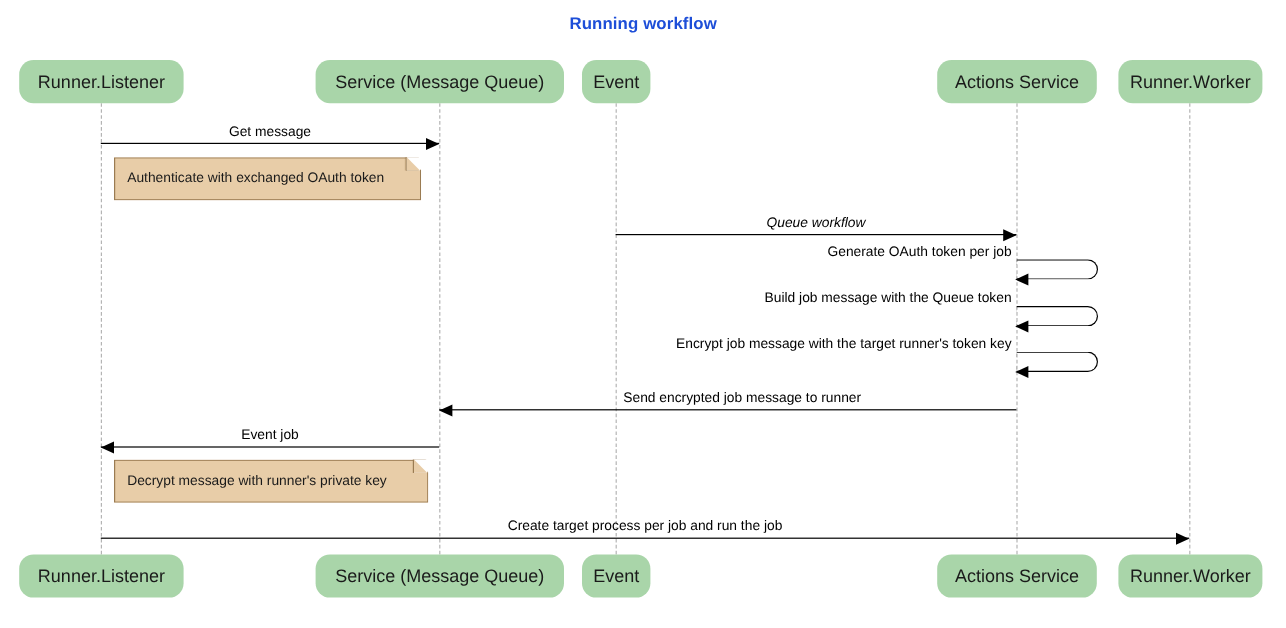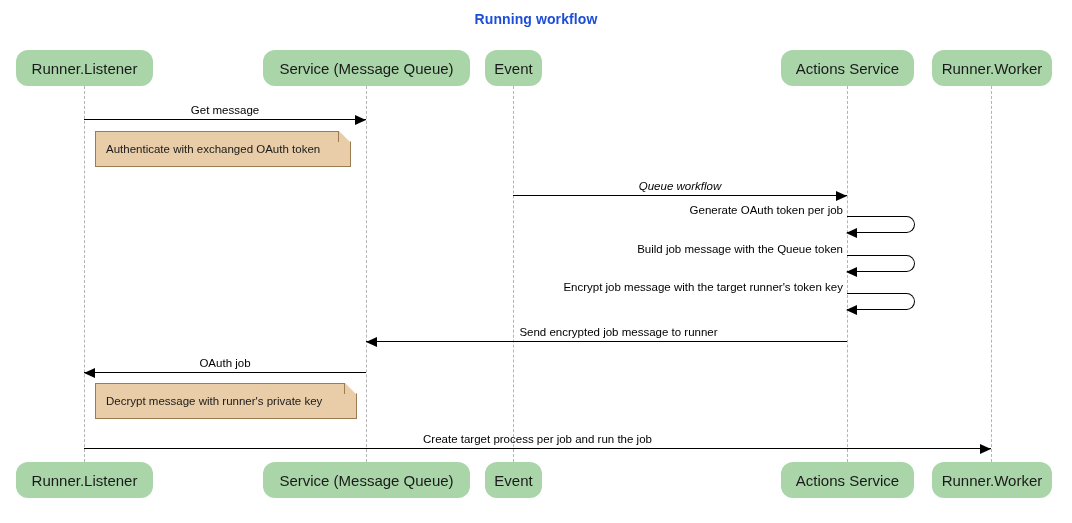--- a/index.html
+++ b/index.html
@@ -158,21 +158,21 @@
       <div class="arrowhead left" style="left: 846px; top: 267px;"></div>
       <div class="msg-label right" style="left: 0px; width: 843px; top: 243px;">Build job message with the Queue token</div>
       <div class="self-loop" style="left: 847px; top: 293px; width: 68px; height: 17px;"></div>
       <div class="arrowhead left" style="left: 846px; top: 305px;"></div>
       <div class="msg-label right" style="left: 0px; width: 843px; top: 281px;">Encrypt job message with the target runner's token key</div>
       <div class="msg-line" style="left: 366px; top: 341px; width: 481px;"></div>
       <div class="arrowhead left" style="top: 337px; left: 366px;"></div>
       <div class="msg-label center" style="left: 378px; width: 481px; top: 326px;">Send encrypted job message to runner</div>
       <div class="msg-line" style="left: 84px; top: 372px; width: 282px;"></div>
       <div class="arrowhead left" style="top: 368px; left: 84px;"></div>
-      <div class="msg-label center" style="left: 84px; width: 282px; top: 357px;">OAuth job</div>
+      <div class="msg-label center" style="left: 84px; width: 282px; top: 357px;">Event job</div>
       <div class="msg-line" style="left: 84px; top: 448px; width: 907px;"></div>
       <div class="arrowhead right" style="top: 444px; left: 980px;"></div>
       <div class="msg-label center" style="left: 84px; width: 907px; top: 433px;">Create target process per job and run the job</div>
     </div>
   <div id="notes-layer">
       <div class="note-box" style="left: 95px; top: 131px; width: 256px; height: 36px; background: rgb(232, 205, 168); border: 1px solid rgb(154, 123, 82); clip-path: polygon(0px 0px, calc(100% - 11px) 0px, 100% 11px, 100% 100%, 0px 100%);">
         <span>Authenticate with exchanged OAuth token</span>
       </div>
       <div style="position: absolute; left: 339px; top: 131px; width: 0px; height: 0px; border-left: 11px solid rgb(232, 205, 168); border-top: 11px solid rgb(255, 255, 255); filter: drop-shadow(rgb(154, 123, 82) -0.5px 0.5px 0px);"></div>
       <div class="note-box" style="left: 95px; top: 383px; width: 262px; height: 36px; background: rgb(232, 205, 168); border: 1px solid rgb(154, 123, 82); clip-path: polygon(0px 0px, calc(100% - 11px) 0px, 100% 11px, 100% 100%, 0px 100%);">

